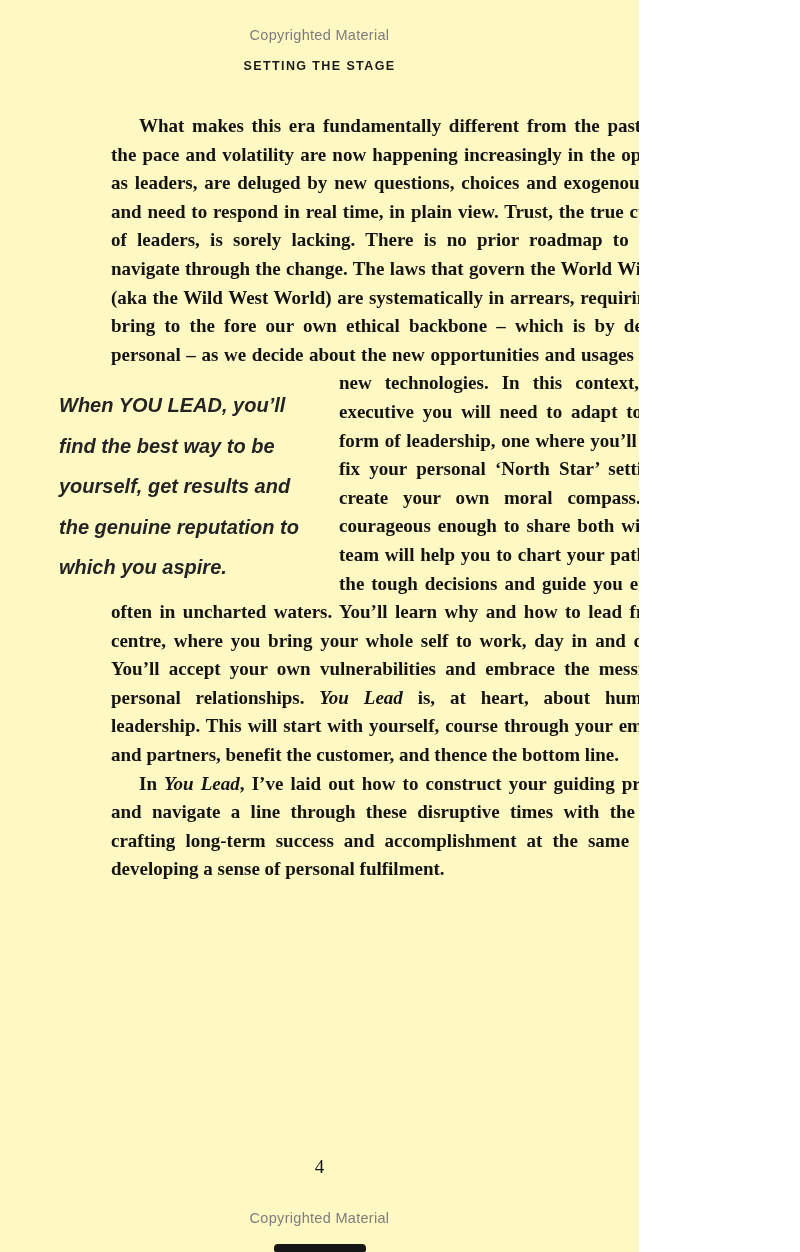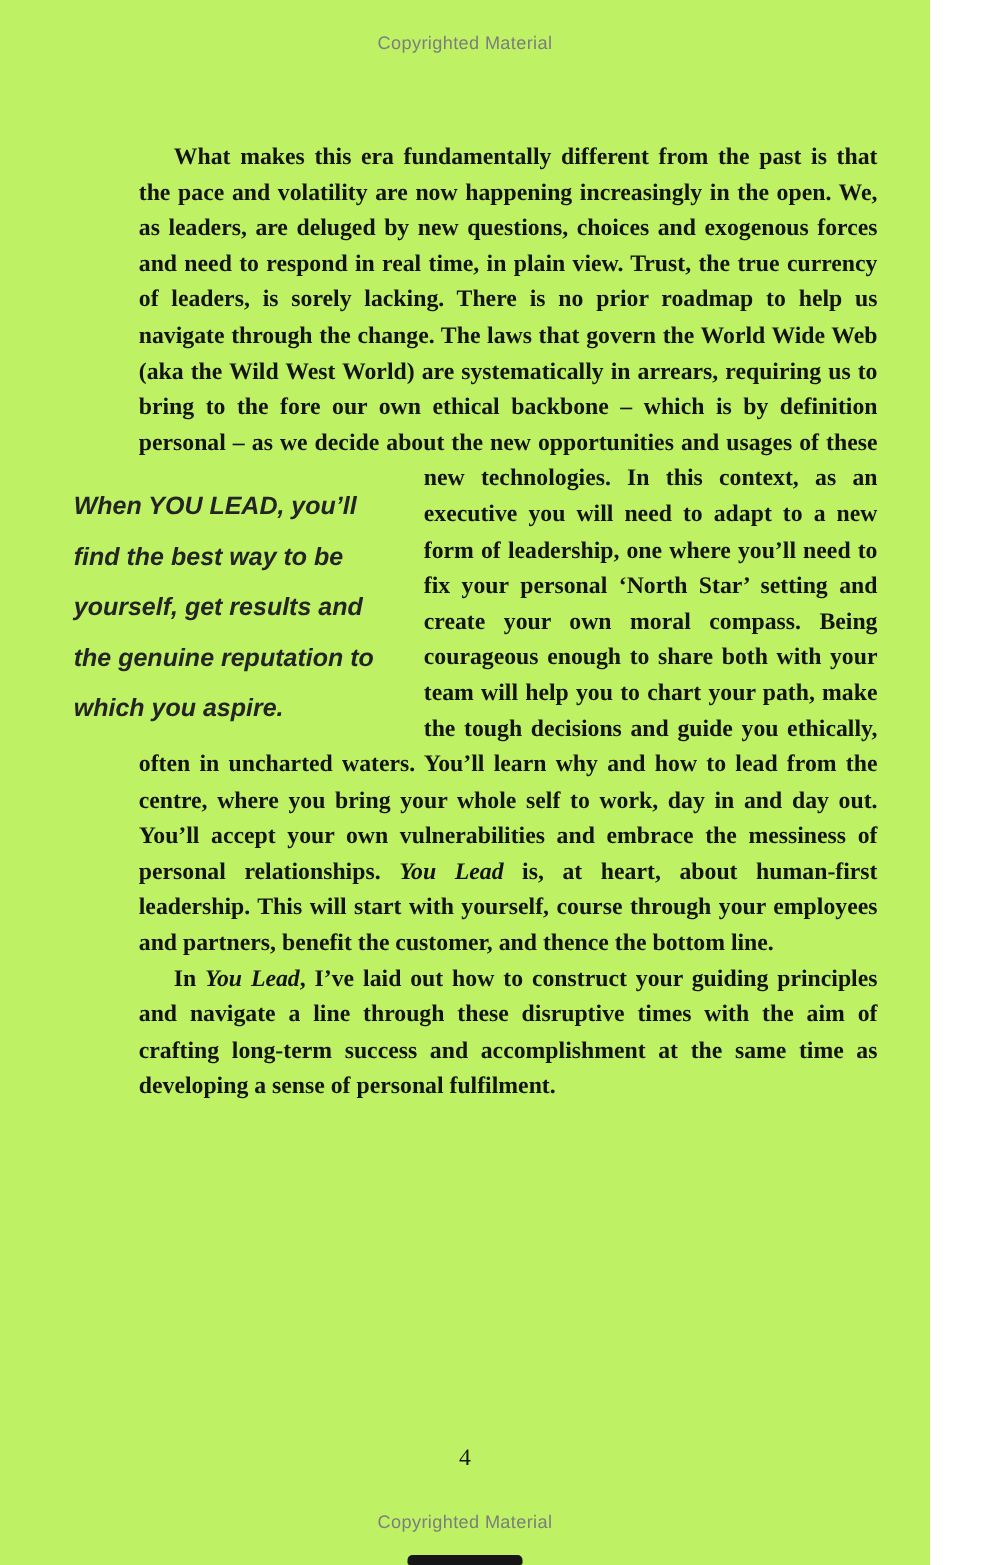--- a/index.html
+++ b/index.html
@@ -2,23 +2,23 @@
 <html><head>
 <meta charset="utf-8">
 <style>
   html, body {
     margin: 0;
     padding: 0;
     background: #ffffff;
   }
   .page {
     position: relative;
-    width: 744px;
+    width: 639px;
     height: 1252px;
-    background: #bef264;
+    background: #fef9c3;
     overflow: hidden;
     font-family: "Liberation Serif", serif;
   }
   .copyright {
     position: absolute;
     left: 0;
     width: 100%;
     text-align: center;
     font-family: "Liberation Sans", sans-serif;
     font-size: 14.5px;
@@ -96,20 +96,21 @@
     border-radius: 4px 4px 2px 2px;
   }
 </style>
 </head>
 <body>
 
 <div class="page">
 
   <div class="copyright top">Copyrighted Material</div>
 
+  <div class="running-header">SETTING THE STAGE</div>
 
   <div class="text-block">
 
 
     <p class="para indent"><span>What makes this era fundamentally different from the past is that the pace and volatility are now happening increasingly in the open. We, as leaders, are deluged by new questions, choices and exogenous forces and need to respond in real time, in plain view. Trust, the true currency of leaders, is sorely lacking. There is no prior roadmap to help us navigate through the change. The laws that govern the World Wide Web (aka the Wild West World) are systematically in arrears, requiring us to bring to the fore our own ethical backbone – which is by definition personal – as we decide about the new opportunities and usages of these new </span><span class="pullquote">When YOU LEAD, you’ll find the best way to be yourself, get results and the genuine reputation to which you aspire.</span><span>technologies. In this context, as an executive you will need to adapt to a new form of leadership, one where you’ll need to fix your personal ‘North Star’ setting and create your own moral compass. Being courageous enough to share both with your team will help you to chart your path, make the tough decisions and guide you ethically, often in uncharted waters. You’ll learn why and how to lead from the centre, where you bring your whole self to work, day in and day out. You’ll accept your own vulnerabilities and embrace the messiness of personal relationships. </span><span class="book-title">You Lead</span><span> is, at heart, about human-first leadership. This will start with yourself, course through your employees and partners, benefit the customer, and thence the bottom line.</span></p>
 
     <p class="para indent"><span>In </span><span class="book-title">You Lead</span><span>, I’ve laid out how to construct your guiding principles and navigate a line through these disruptive times with the aim of crafting long-term success and accomplishment at the same time as developing a sense of personal fulfilment.</span></p>
 
   </div>
 

